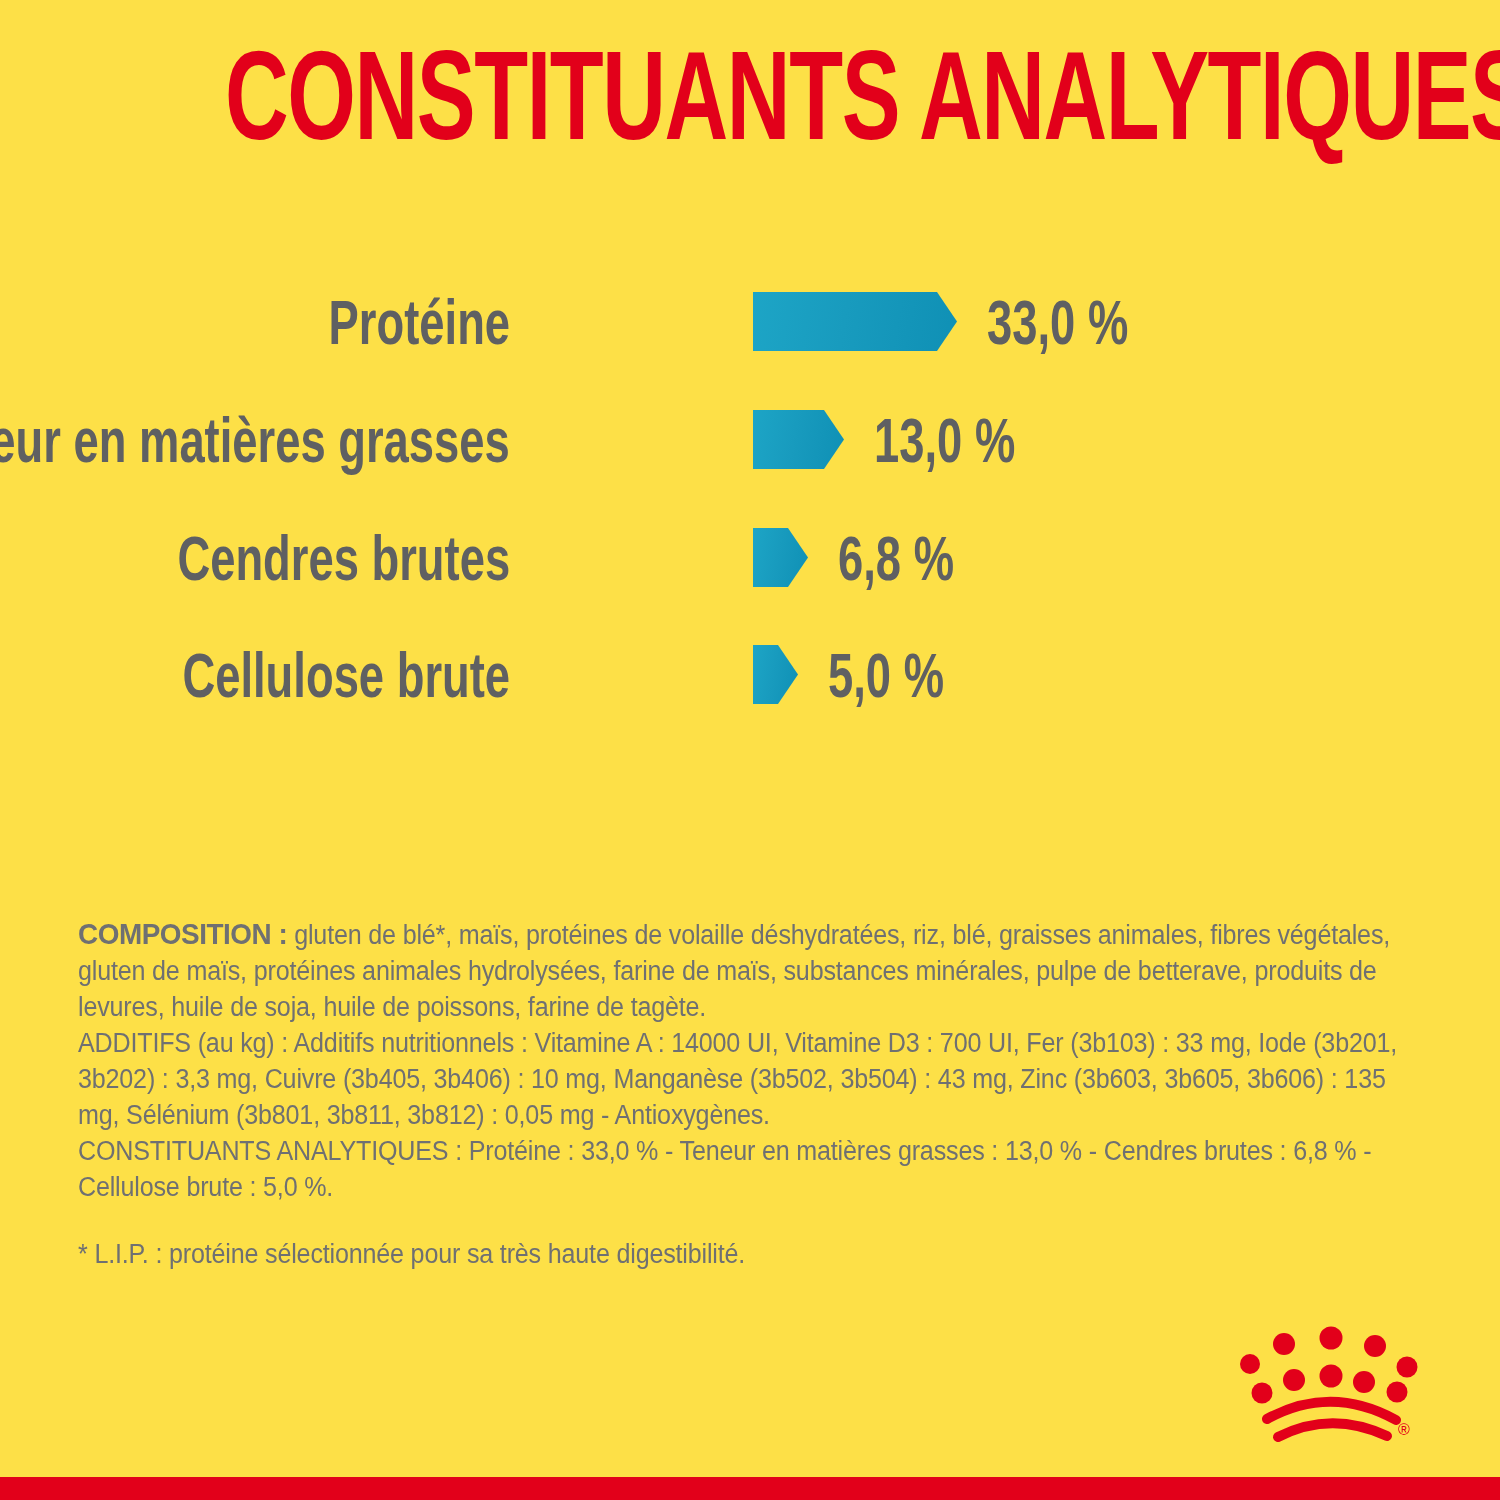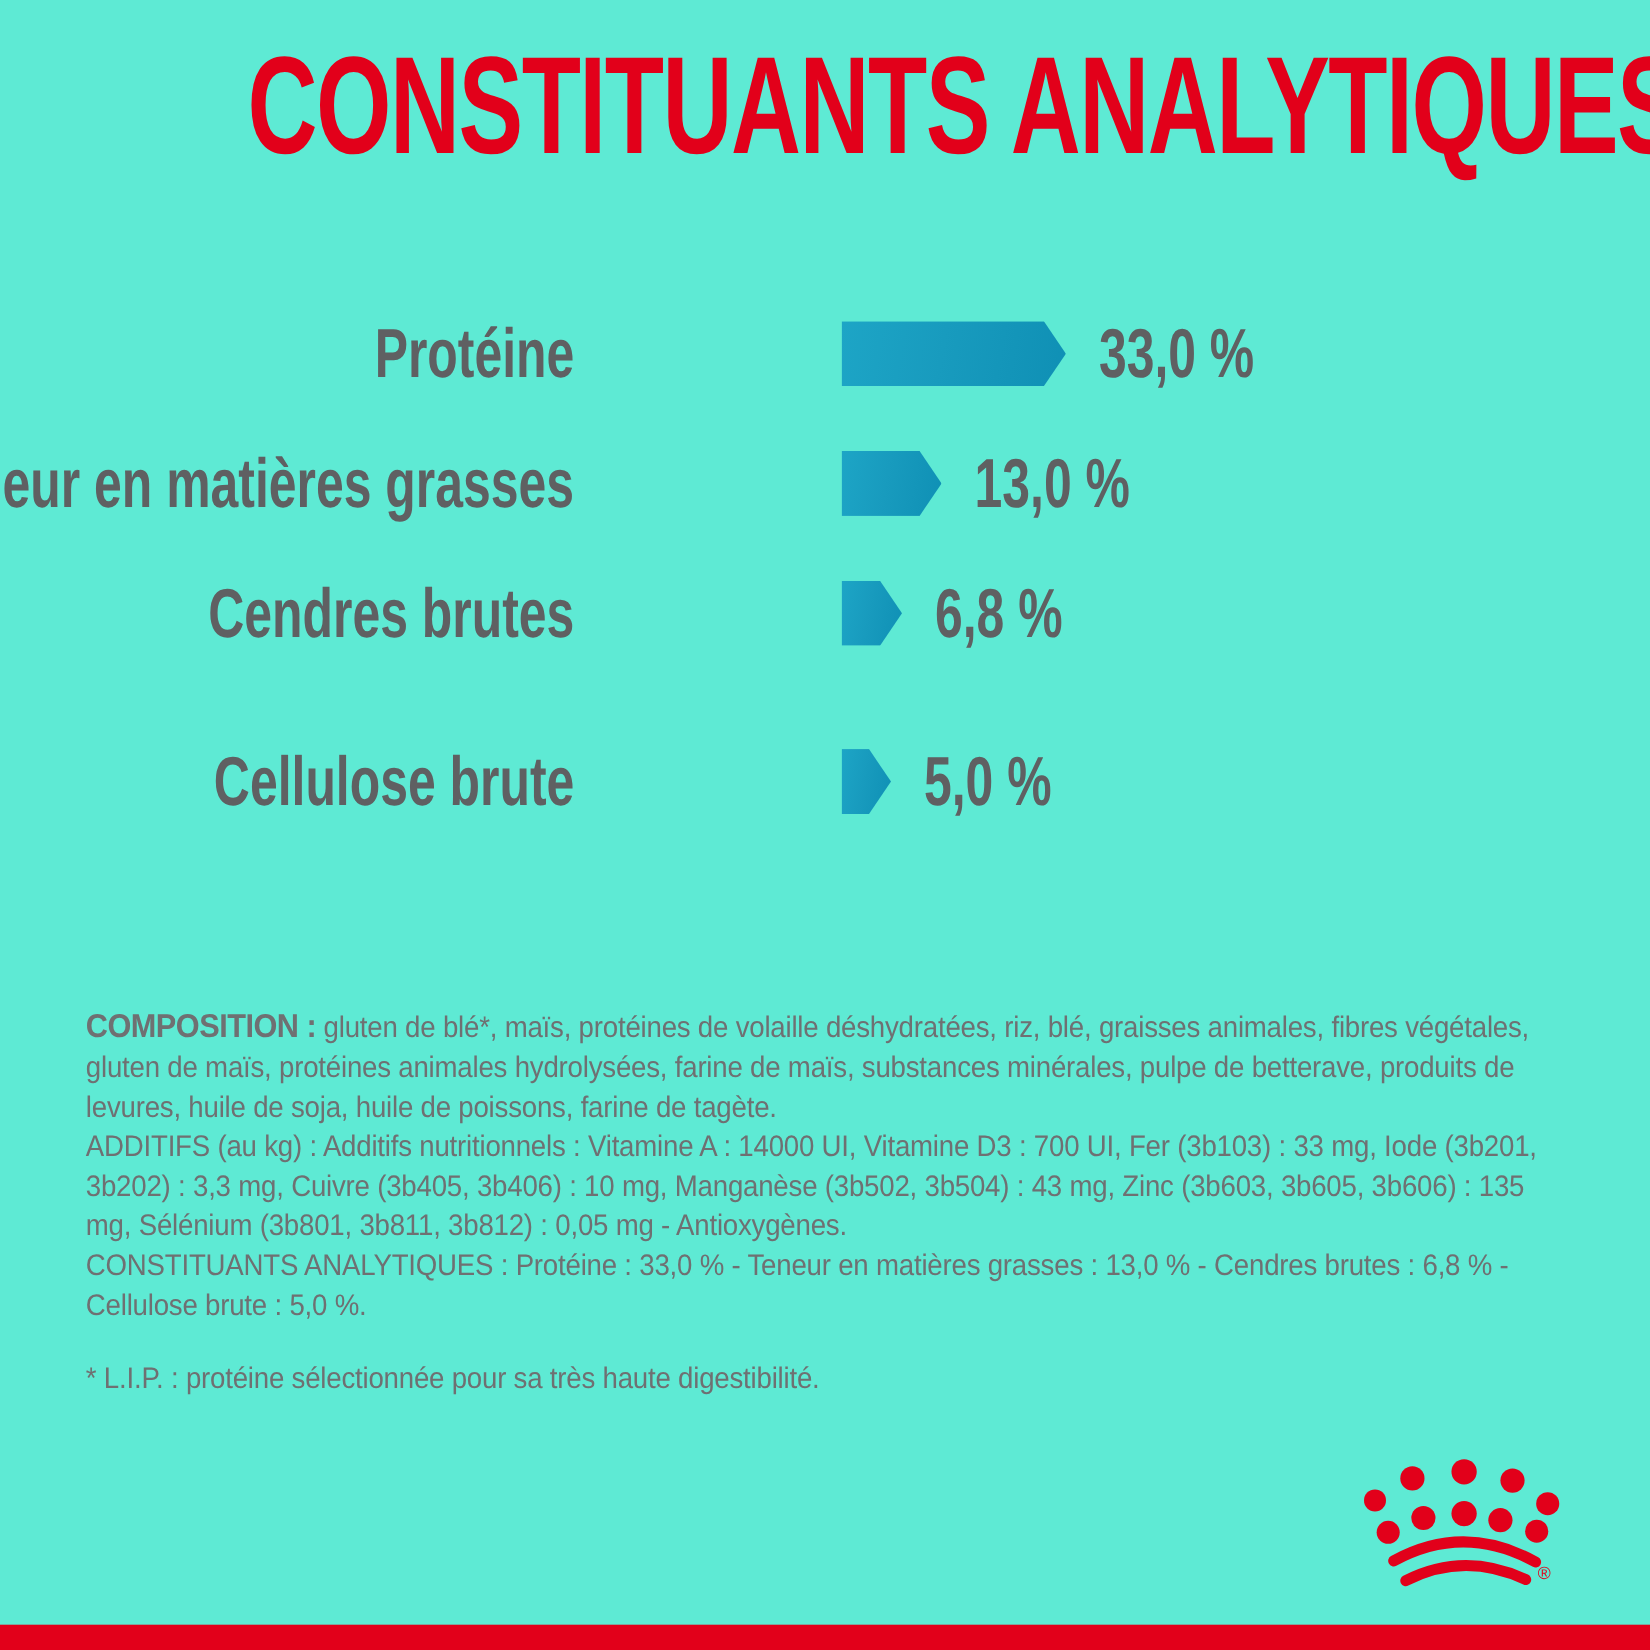--- a/index.html
+++ b/index.html
@@ -1,34 +1,34 @@
 <!DOCTYPE html>
 <html><head>
 <meta charset="utf-8">
 <style>
   * { margin:0; padding:0; box-sizing:border-box; }
   html,body { background:#ffffff; }
   body { width:1500px; height:1500px; font-family:"Liberation Sans", sans-serif; }
-  .page { position:relative; width:1500px; height:1500px; background:#5eead4; overflow:hidden; }
+  .page { position:relative; width:1500px; height:1500px; background:#fde047; overflow:hidden; }
 
   
   .title {
     position:absolute; top:22px; left:0; width:1500px;
     text-align:center; font-size:126px; font-weight:bold; line-height:1.18;
     color:#e2001a; white-space:nowrap;
     transform:scaleX(0.70); transform-origin:center top;
     letter-spacing:-2px;
   }
 
   
-  .crow { position:absolute; left:16px; width:1276px; height:59px; }
+  .crow { position:absolute; left:4px; width:1276px; height:59px; }
   .crow:nth-of-type(1) { top:292px; }
   .crow:nth-of-type(2) { top:410px;text-decoration:underline; }
   .crow:nth-of-type(3) { top:528px; }
-  .crow:nth-of-type(4) { top:645px;margin-top:36px; }
+  .crow:nth-of-type(4) { top:645px; }
   .clabel {
     position:absolute; right:770px; top:50%;
     transform:translateY(-50%) scaleX(0.72); transform-origin:right center;
     font-size:63px; font-weight:bold; color:#5f6062; white-space:nowrap;
   }
   .cbar {
     position:absolute; left:749px; top:0; height:59px;
     background:linear-gradient(100deg,#1da5c6 0%,#189bbe 45%,#0f90b5 100%);
     clip-path:polygon(0 0, calc(100% - 20px) 0, 100% 50%, calc(100% - 20px) 100%, 0 100%);
   }

